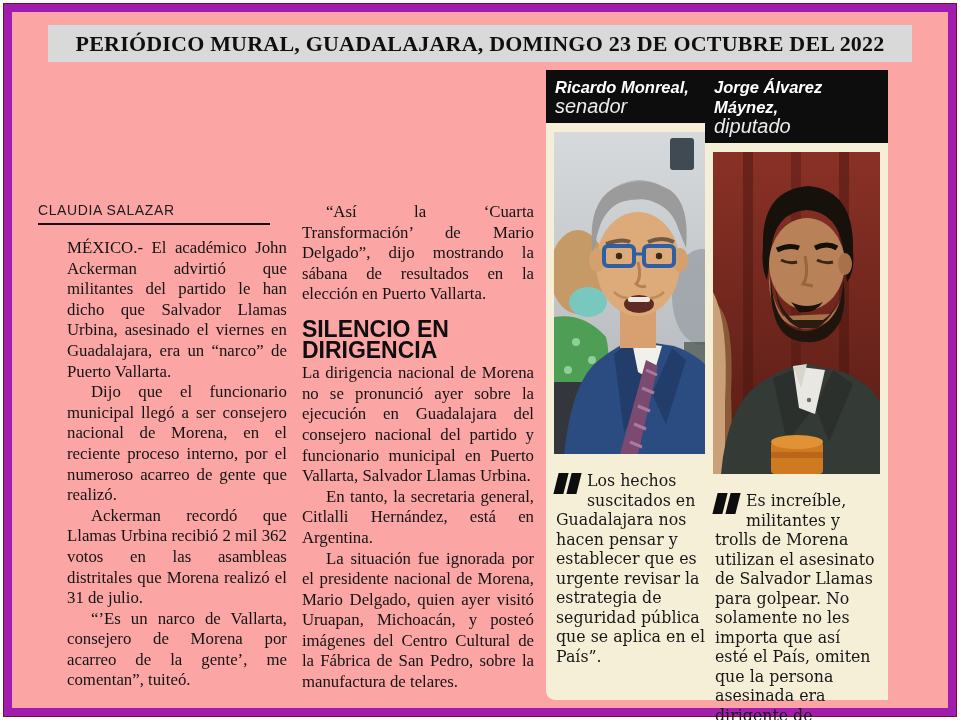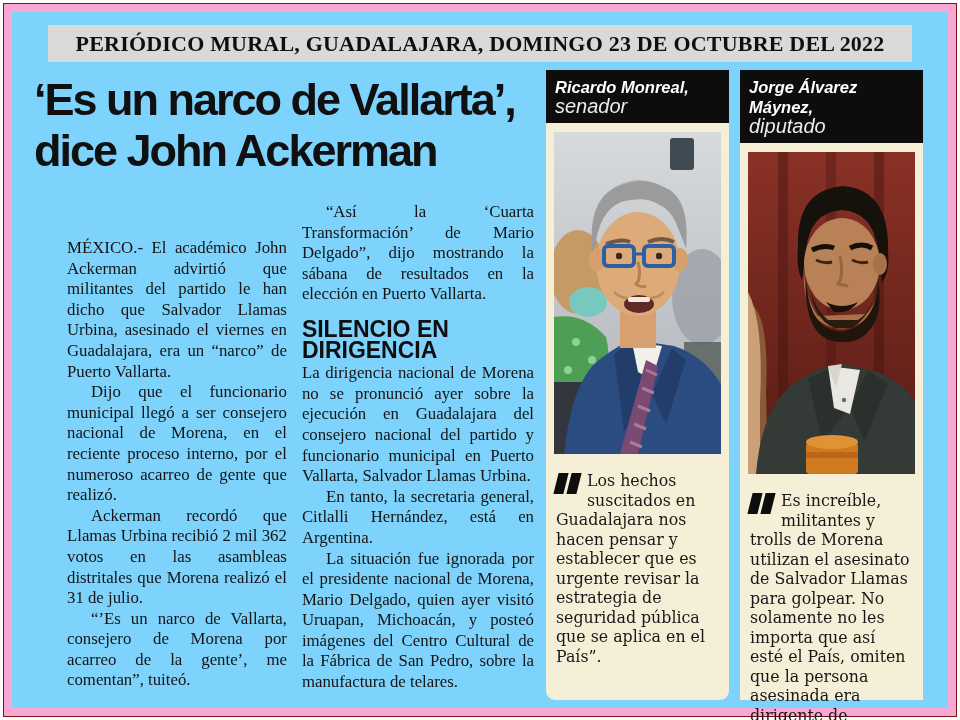--- a/index.html
+++ b/index.html
@@ -1,17 +1,17 @@
 <!DOCTYPE html>
 <html lang="es"><head>
 <meta charset="utf-8">
 <style>
   html,body{margin:0;padding:0;}
   body{width:960px;height:720px;position:relative;background:#ffffff;font-family:"Liberation Serif",serif;overflow:hidden;}
-  .frame{position:absolute;inset:4px;border:8px solid #f9a8d4;box-shadow:0 0 0 1px #7c1212;background:#7dd3fc;}
+  .frame{position:absolute;inset:4px;border:8px solid #a21caf;box-shadow:0 0 0 1px #7c1212;background:#fca5a5;}
 
   
   .banner{position:absolute;left:36px;top:13px;width:864px;height:37px;background:#d9d9d9;display:flex;align-items:center;justify-content:center;}
   .banner span{font-family:"Liberation Serif",serif;font-weight:bold;font-size:22px;letter-spacing:0.2px;color:#0f0f0f;}
 
   
   .headline{position:absolute;left:22px;top:62px;width:505px;font-family:"Liberation Sans",sans-serif;font-weight:bold;font-size:45px;line-height:51px;letter-spacing:-2px;color:#101010;}
   .byline-wrap{position:absolute;left:26px;top:190px;width:232px;}
   .byline{font-family:"Liberation Sans",sans-serif;font-size:14px;letter-spacing:0.6px;color:#1c1c1c;}
   .byline-rule{margin-top:5px;border-bottom:2.5px solid #111;width:232px;}
@@ -21,43 +21,46 @@
   .col{font-size:16.8px;line-height:20.6px;color:#141414;text-align:justify;}
   .col1{width:234px;margin-left:29px;}
   .col2{width:247px;margin-top:-36px;}
   .col p{margin:0;text-indent:24px;hyphens:auto;-webkit-hyphens:auto;}
   .col p.noindent{text-indent:0;}
   .subhead{font-family:"Liberation Sans",sans-serif;font-weight:bold;font-size:23px;color:#0f0f0f;margin:14px 0 3px 0 !important;text-indent:0 !important;text-align:left;}
 
   
   .panel{position:absolute;top:58px;width:183px;height:630px;background:#f5efd8;}
   .panel.p1{left:534px;border-radius:9px;}
-  .panel.p2{left:728px;}
+  .panel.p2{left:693px;}
   .cap{background:#0d0d0d;color:#ffffff;padding:7px 9px 8px 9px;font-family:"Liberation Sans",sans-serif;font-style:italic;min-height:37px;}
   .cap .name{font-weight:bold;font-size:16.5px;display:block;line-height:20px;}
   .cap .role{font-size:20px;color:#ececec;display:block;line-height:18px;}
   .photo{margin:9px 8px 0 8px;width:167px;height:322px;background:#ccc;overflow:hidden;}
   .photo svg{display:block;}
 
   
   .quote{padding:17px 10px 0 10px;font-family:"DejaVu Serif",serif;font-size:15.8px;line-height:19.5px;color:#171717;}
   .qicon{float:left;margin:2px 8px 0 0;display:inline-flex;gap:3px;}
   .qicon i{display:block;width:10px;height:21px;background:#0d0d0d;transform:skewX(-14deg);}
 </style>
 </head>
 <body>
 
 <div class="frame">
 
   <div class="banner">
     <span>PERIÓDICO MURAL, GUADALAJARA, DOMINGO 23 DE OCTUBRE DEL 2022</span>
   </div>
 
-  <div class="headline">‘Es un narco de Vallarta’, dice John Ackerman</div>
 
+  <div class="byline-wrap">
+    <div class="byline">CLAUDIA SALAZAR</div>
+    <div class="byline-rule"></div>
+  </div>
 
   <div class="columns">
     <div class="col col1">
       <p class="noindent">MÉXICO.- El académico John Ackerman advirtió que militantes del partido le han dicho que Salvador Llamas Urbina, asesinado el viernes en Guadalajara, era un “narco” de Puerto Vallarta.</p>
       <p>Dijo que el funcionario municipal llegó a ser consejero nacional de Morena, en el reciente proceso interno, por el numeroso acarreo de gente que realizó.</p>
       <p>Ackerman recordó que Llamas Urbina recibió 2 mil 362 votos en las asambleas distritales que Morena realizó el 31 de julio.</p>
       <p>“’Es un narco de Vallarta, consejero de Morena por acarreo de la gente’, me comentan”, tuiteó.</p>
     </div>
     <div class="col col2">
       <p>“Así la ‘Cuarta Transformación’ de Mario Delgado”, dijo mostrando la sábana de resultados en la elección en Puerto Vallarta.</p>

